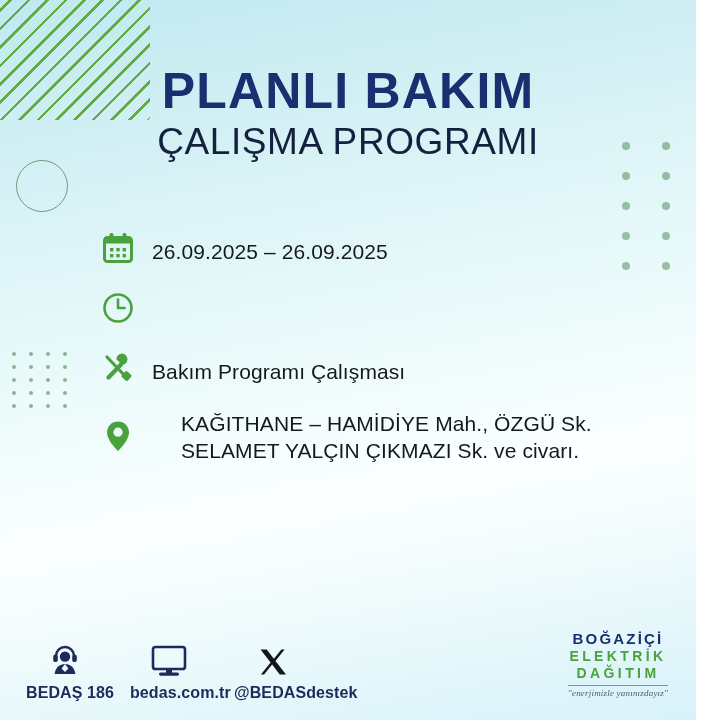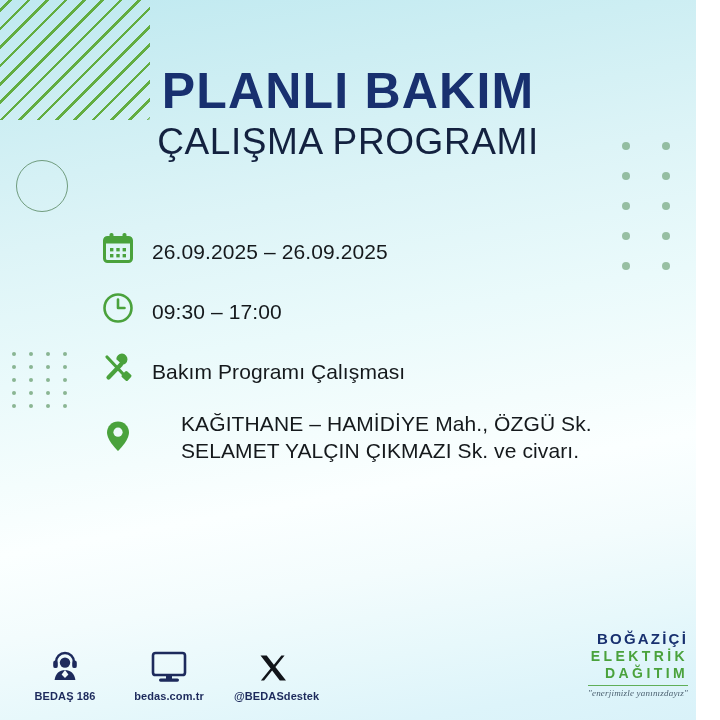--- a/index.html
+++ b/index.html
@@ -148,33 +148,33 @@
     text-align: center;
   }
   .social-glyph {
     height: 36px;
     display: flex;
     align-items: flex-end;
     justify-content: center;
   }
   .social-label {
     margin-top: 7px;
-    font-size: 11px;
+    font-size: 16px;
     font-weight: bold;
     color: #1d2a5c;
     letter-spacing: .1px;
     font-family: "Liberation Sans", sans-serif;
     white-space: nowrap;
   }
 
   .brand-logo {
     position: absolute;
-    right: 8px;
+    right: 28px;
     bottom: 22px;
-    text-align: right;
+    text-align: center;
     line-height: 1;
   }
   .brand-line1 {
     font-size: 15px;
     font-weight: bold;
     letter-spacing: 2.2px;
     color: #18306f;
     font-family: "Liberation Sans", sans-serif;
   }
   .brand-line2, .brand-line3 {
@@ -273,21 +273,20 @@
       <span class="info-text">26.09.2025 – 26.09.2025</span>
     </div>
 
     <div class="info-row">
       <span class="info-icon">
         <svg width="34" height="34" viewBox="0 0 34 34" aria-hidden="true">
           <circle cx="17" cy="17" r="13.5" fill="none" stroke="#4aa23c" stroke-width="2.6"></circle>
           <path d="M17 8.5 V17 H23.5" fill="none" stroke="#4aa23c" stroke-width="2.6" stroke-linecap="round" stroke-linejoin="round"></path>
         </svg>
       </span>
-      <span class="info-text">09:30 – 17:00</span>
     </div>
 
     <div class="info-row">
       <span class="info-icon">
         <svg width="34" height="34" viewBox="0 0 34 34" aria-hidden="true">
           <g stroke="#4aa23c" stroke-width="3.2" stroke-linecap="round" fill="none">
             <line x1="6" y1="6" x2="24" y2="25"></line>
           </g>
           <path d="M7.5 26.5 L20 13.5" stroke="#4aa23c" stroke-width="4.2" stroke-linecap="round" fill="none"></path>
           <path d="M20.5 13.8 a5.6 5.6 0 1 0 -5.2 -5.6 l3.6 3.4 -1.6 1.8 z" fill="#4aa23c"></path>

